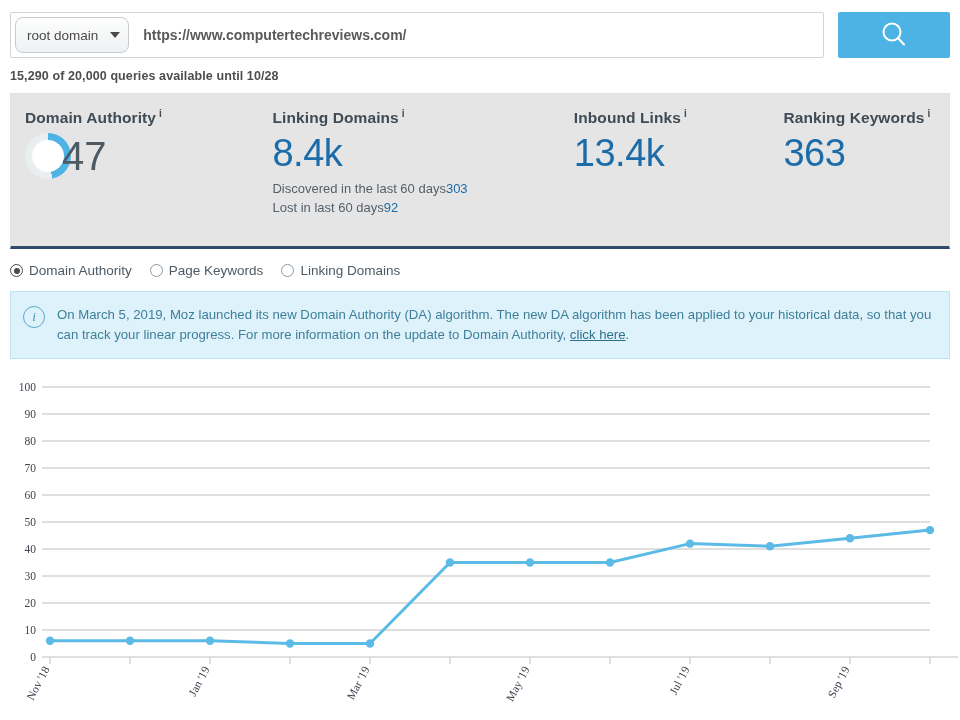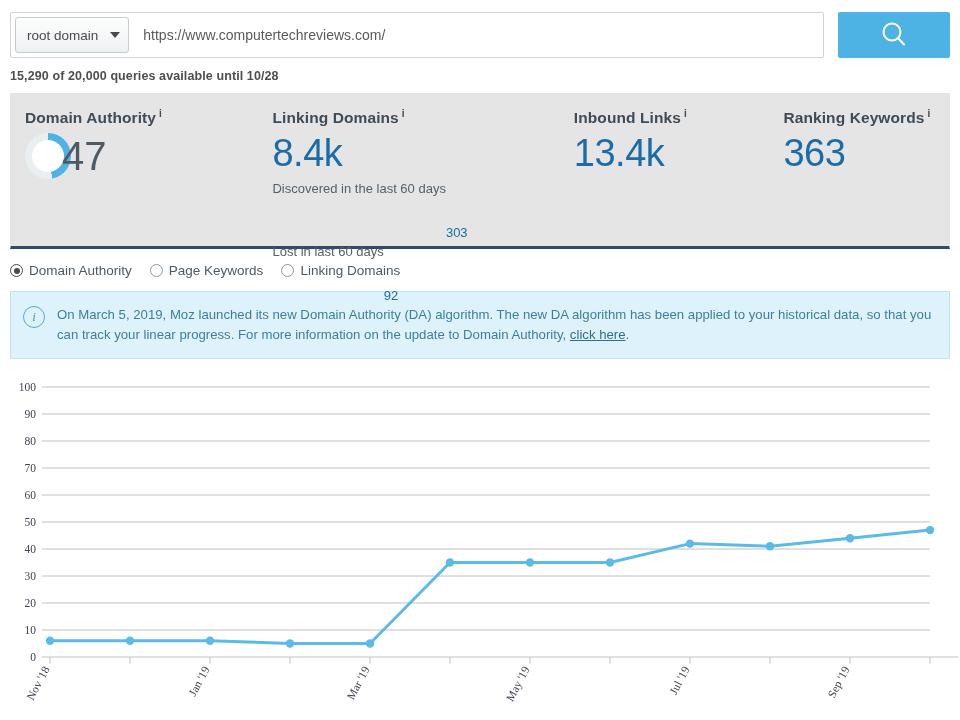--- a/index.html
+++ b/index.html
@@ -34,21 +34,21 @@
     height: 46px;
     box-sizing: border-box;
   }
   .domain-select {
     display: flex;
     align-items: center;
     justify-content: space-between;
     margin: 4px;
     padding: 0 8px 0 11px;
     border: 1px solid #c6ccd1;
-    border-radius: 3px;
+    border-radius: 8px;
     background: linear-gradient(#fdfdfd, #eef1f2);
     font-size: 13.5px;
     color: #4c4c4c;
     min-width: 110px;
     box-sizing: border-box;
     cursor: pointer;
   }
   .domain-select .label { white-space: nowrap; }
   .caret {
     width: 0; height: 0;
@@ -59,20 +59,21 @@
   }
   .url-input {
     flex: 1;
     border: none;
     outline: none;
     font-family: "Liberation Sans", sans-serif;
     font-size: 14px;
     color: #5a5a5a;
     padding: 0 10px;
     background: transparent;
+    font-weight: bold;
   }
   .search-button {
     width: 112px;
     margin-left: 14px;
     background: #4cb3e4;
     border: none;
     border-radius: 2px;
     display: flex;
     align-items: center;
     justify-content: center;
@@ -166,21 +167,21 @@
     margin-top: 7px;
     width: 222px;
   }
   .sub-row {
     display: flex;
     justify-content: flex-start;
     font-size: 13px;
     color: #55606a;
     line-height: 19px;
   }
-  .sub-row .num { color: #1b6ca8; margin-top: 44px; }
+  .sub-row .num { color: #1b6ca8; }
 
   
   .radio-row {
     display: flex;
     align-items: center;
     padding: 14px 0 0 10px;
     gap: 18px;
   }
   .radio-item {
     display: flex;

